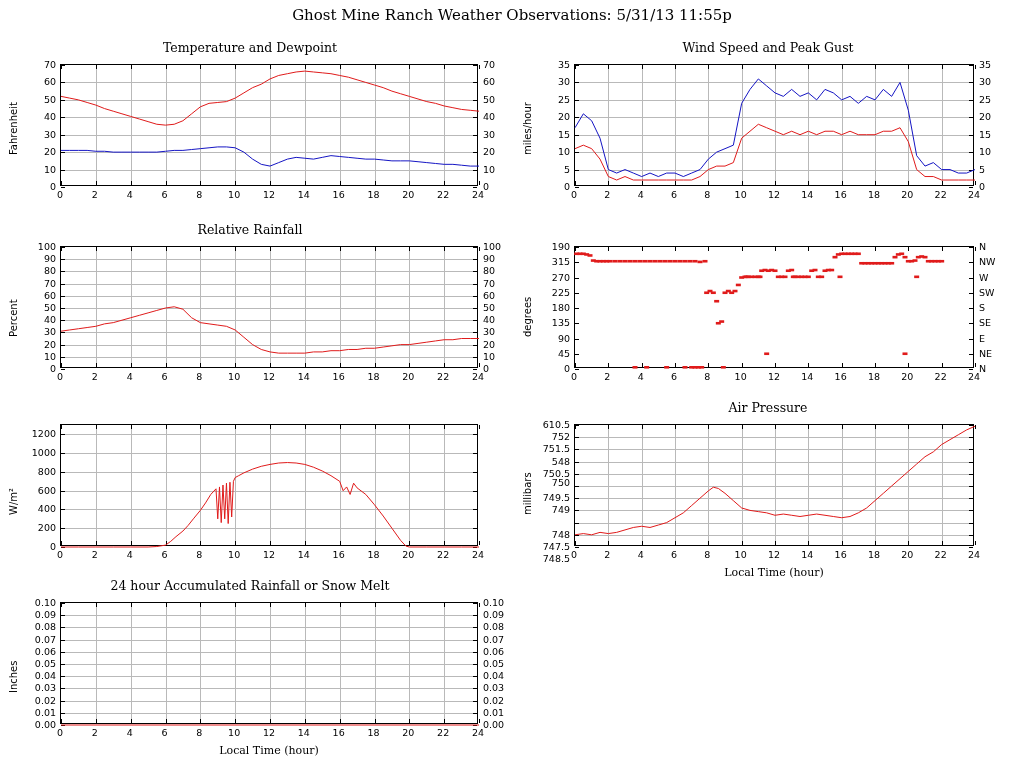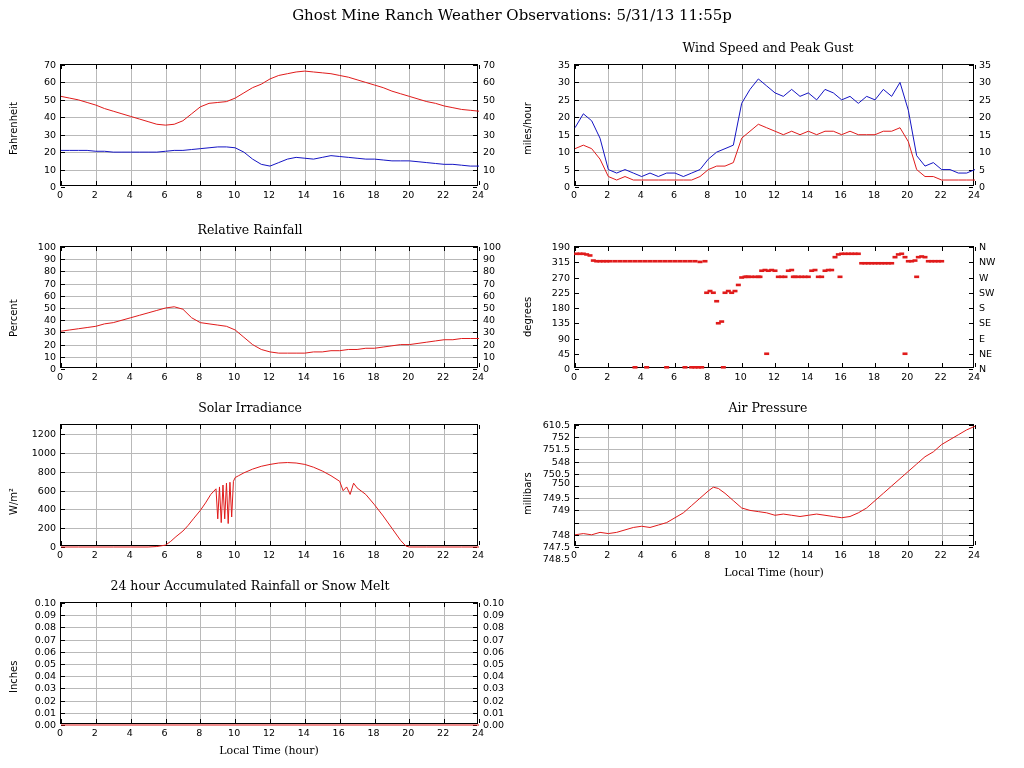--- a/index.html
+++ b/index.html
@@ -44,20 +44,21 @@
   .series-red{fill:none;stroke:#e01b1b;stroke-width:1;}
   .series-blue{fill:none;stroke:#1515c4;stroke-width:1;}
   .dirdot{fill:#e01b1b;}
 </style>
 </head>
 <body>
 
 <div class="page-title">Ghost Mine Ranch Weather Observations: 5/31/13 11:55p</div>
 
 <div class="panel" id="panel0" style="left:0px;top:40px;width:500px;height:175px;">
+  <div class="panel-title">Temperature and Dewpoint</div>
 <div class="plotbox" style="left: 60px; top: 24px; width: 418px; height: 122px;">
       <div class="tick v" style="left: 0px; bottom: 0px;"></div>
       <div class="tick v" style="left: 0px; top: 0px;"></div>
       <div class="grid-line v" style="left: 35px;"></div>
       <div class="tick v" style="left: 35px; bottom: 0px;"></div>
       <div class="tick v" style="left: 35px; top: 0px;"></div>
       <div class="grid-line v" style="left: 70px;"></div>
       <div class="tick v" style="left: 70px; bottom: 0px;"></div>
       <div class="tick v" style="left: 70px; top: 0px;"></div>
       <div class="grid-line v" style="left: 105px;"></div>
@@ -555,21 +556,20 @@
     <div class="ylab" style="left: 18px; width: 40px; top: 54.5px;">270</div>
     <div class="ylab right" style="left: 467px; top: 54.5px;">W</div>
     <div class="ylab" style="left: 18px; width: 40px; top: 39.25px;">315</div>
     <div class="ylab right" style="left: 467px; top: 39.25px;">NW</div>
     <div class="ylab" style="left: 18px; width: 40px; top: 24px;">190</div>
     <div class="ylab right" style="left: 467px; top: 24px;">N</div>
     <div class="axis-name vert" style="left: 10px; top: 115px;">degrees</div>
   </div>
 
 <div class="panel" id="panel4" style="left:0px;top:400px;width:500px;height:175px;">
-  <div class="panel-title">Solar Irradiance</div>
 <div class="plotbox" style="left: 60px; top: 24px; width: 418px; height: 122px;">
       <div class="tick v" style="left: 0px; bottom: 0px;"></div>
       <div class="tick v" style="left: 0px; top: 0px;"></div>
       <div class="grid-line v" style="left: 35px;"></div>
       <div class="tick v" style="left: 35px; bottom: 0px;"></div>
       <div class="tick v" style="left: 35px; top: 0px;"></div>
       <div class="grid-line v" style="left: 70px;"></div>
       <div class="tick v" style="left: 70px; bottom: 0px;"></div>
       <div class="tick v" style="left: 70px; top: 0px;"></div>
       <div class="grid-line v" style="left: 105px;"></div>

